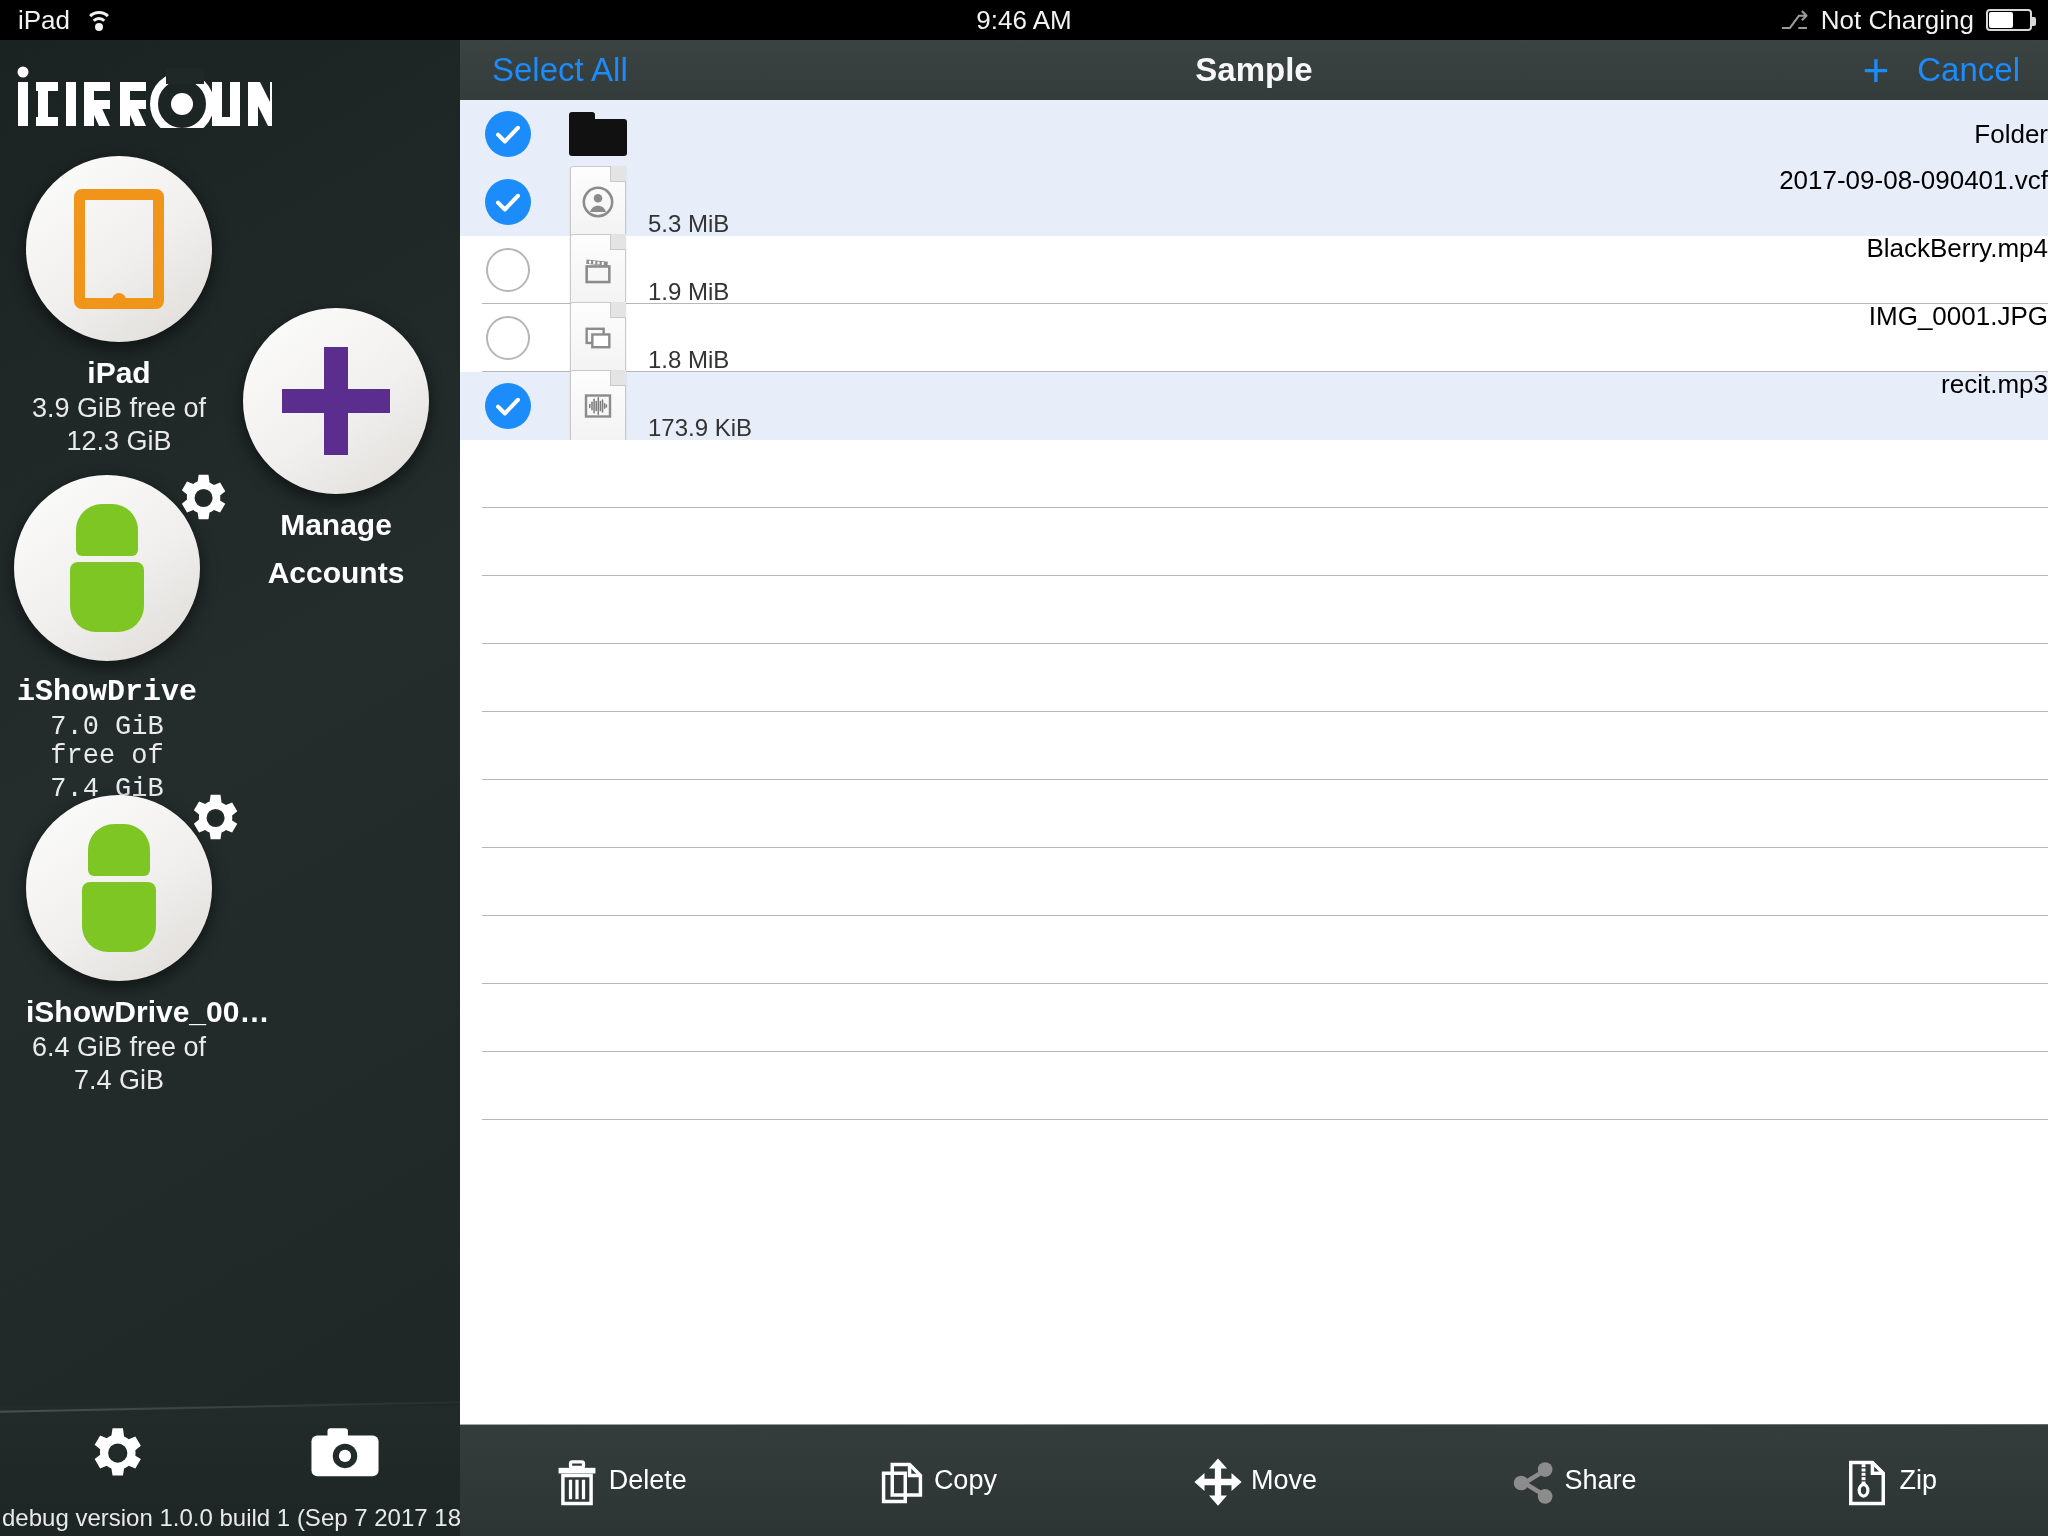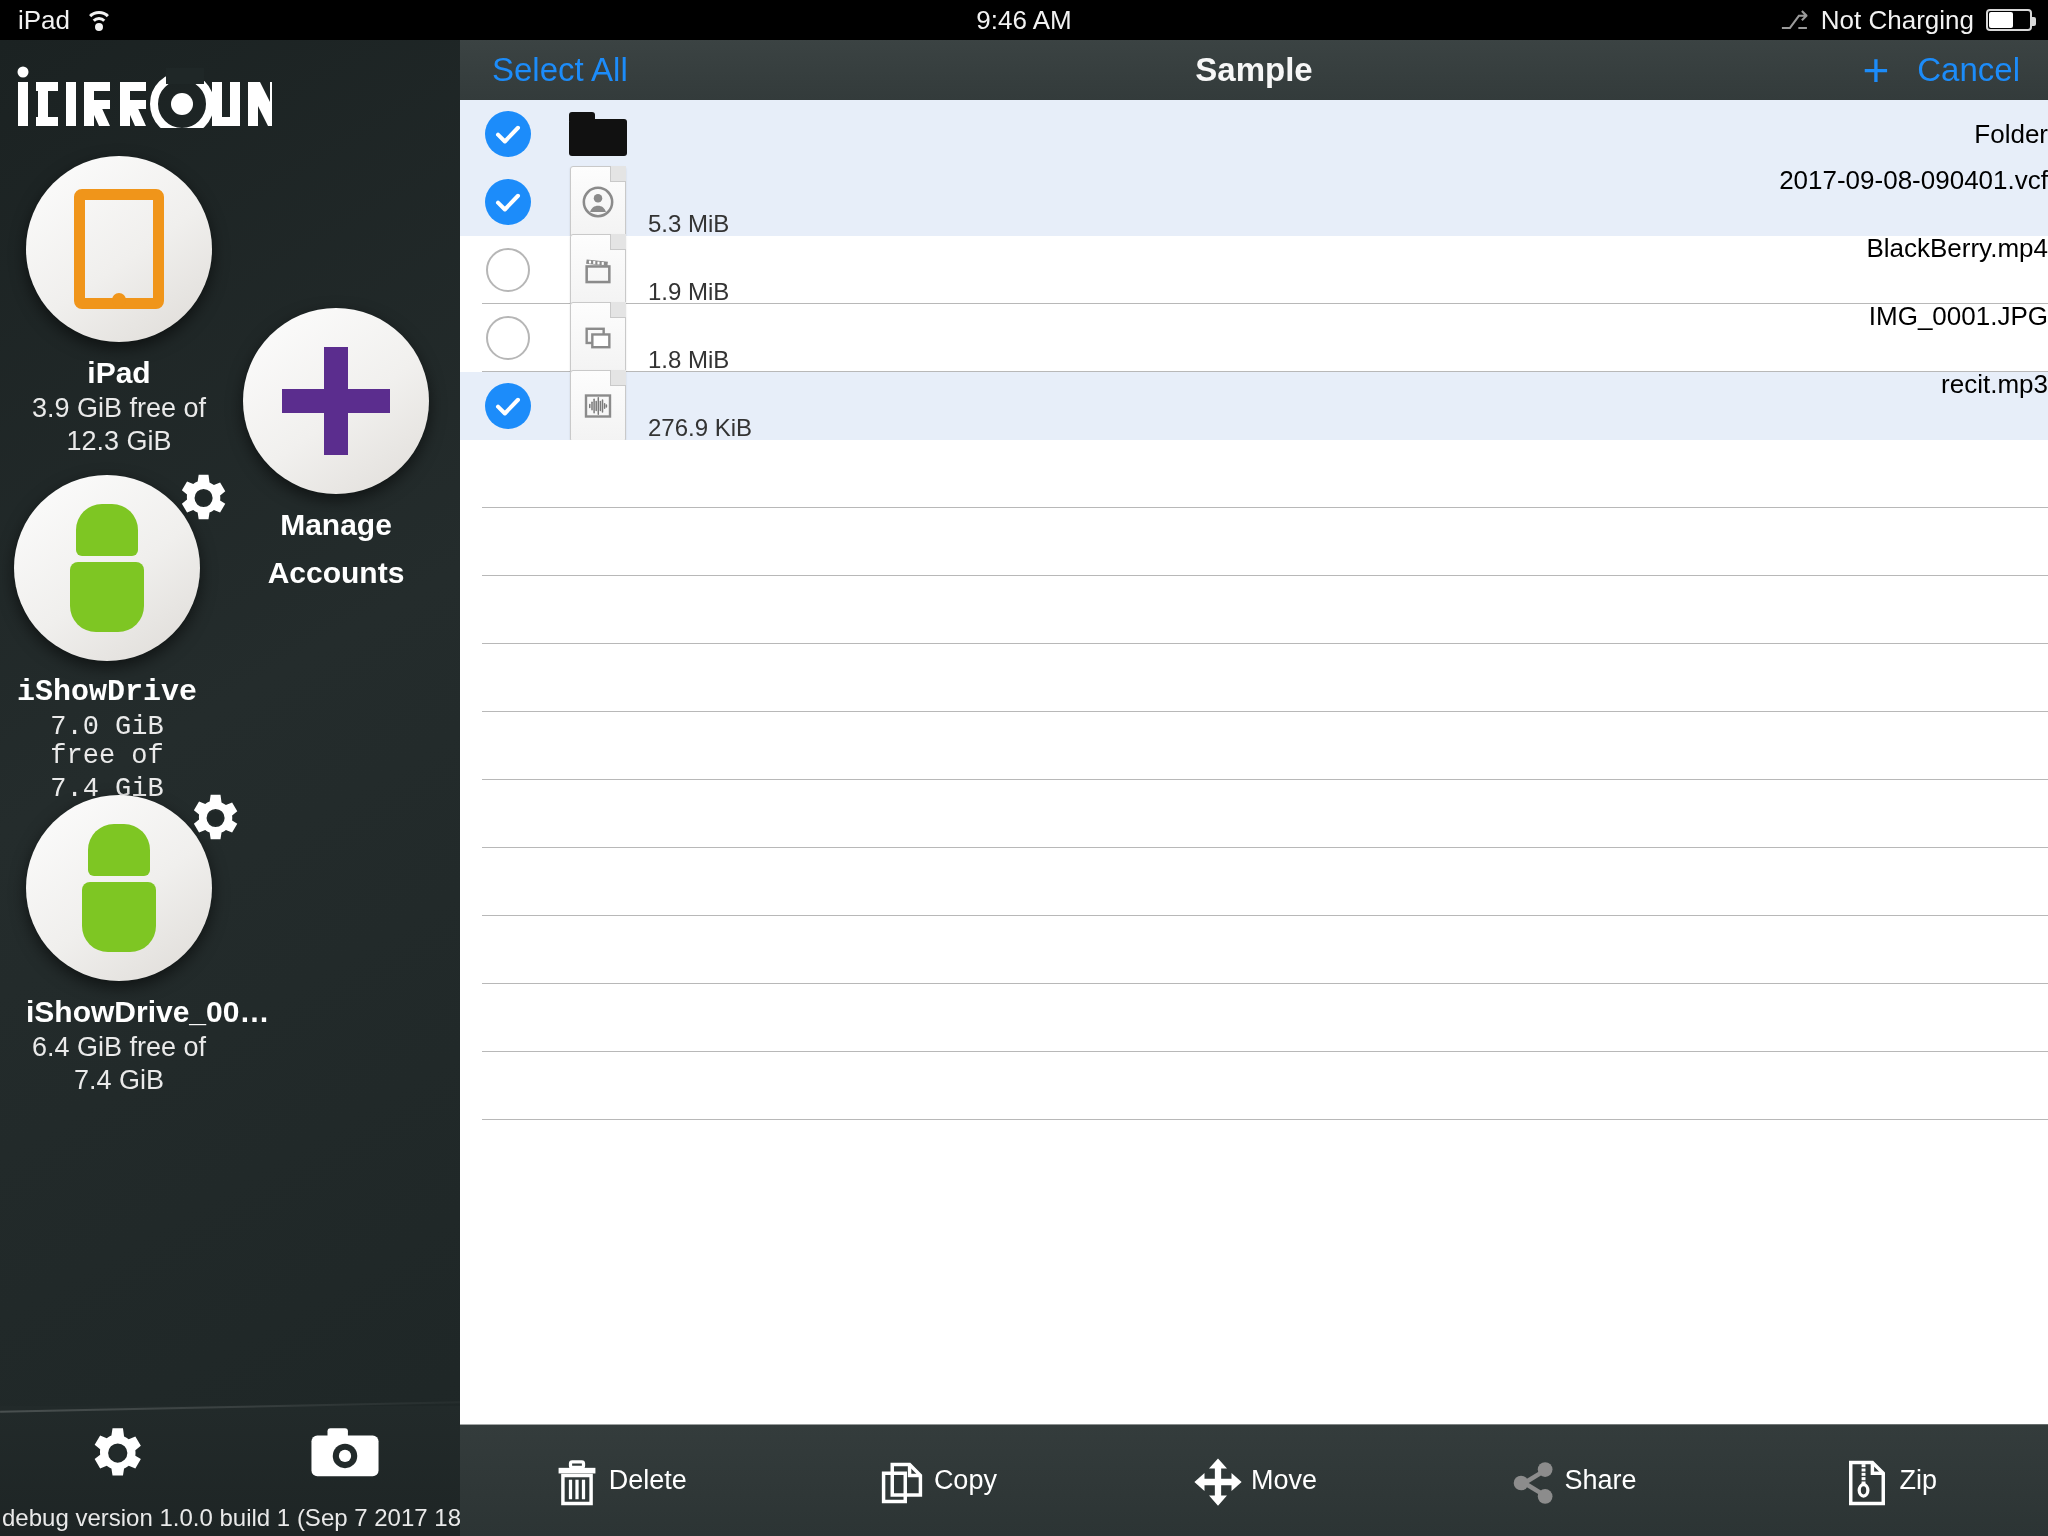--- a/index.html
+++ b/index.html
@@ -395,21 +395,21 @@
                   <line x1="15" y1="8" x2="15" y2="16"></line>
                     <line x1="16.4" y1="10.5" x2="16.4" y2="13.5"></line>
                   <line x1="17.6" y1="11.3" x2="17.6" y2="12.7"></line>
                 </g>
               </svg>
             </span>
           </span>
         </div>
         <div class="texts">
           <div class="fname">recit.mp3</div>
-          <div class="fsize">276.9 KiB</div>
+          <div class="fsize">173.9 KiB</div>
         </div>
       </div>
 
       <div id="empty-rows">
           <div class="row">
             <div class="row-sep"></div>
           </div>
           <div class="row">
             <div class="row-sep"></div>
           </div>

